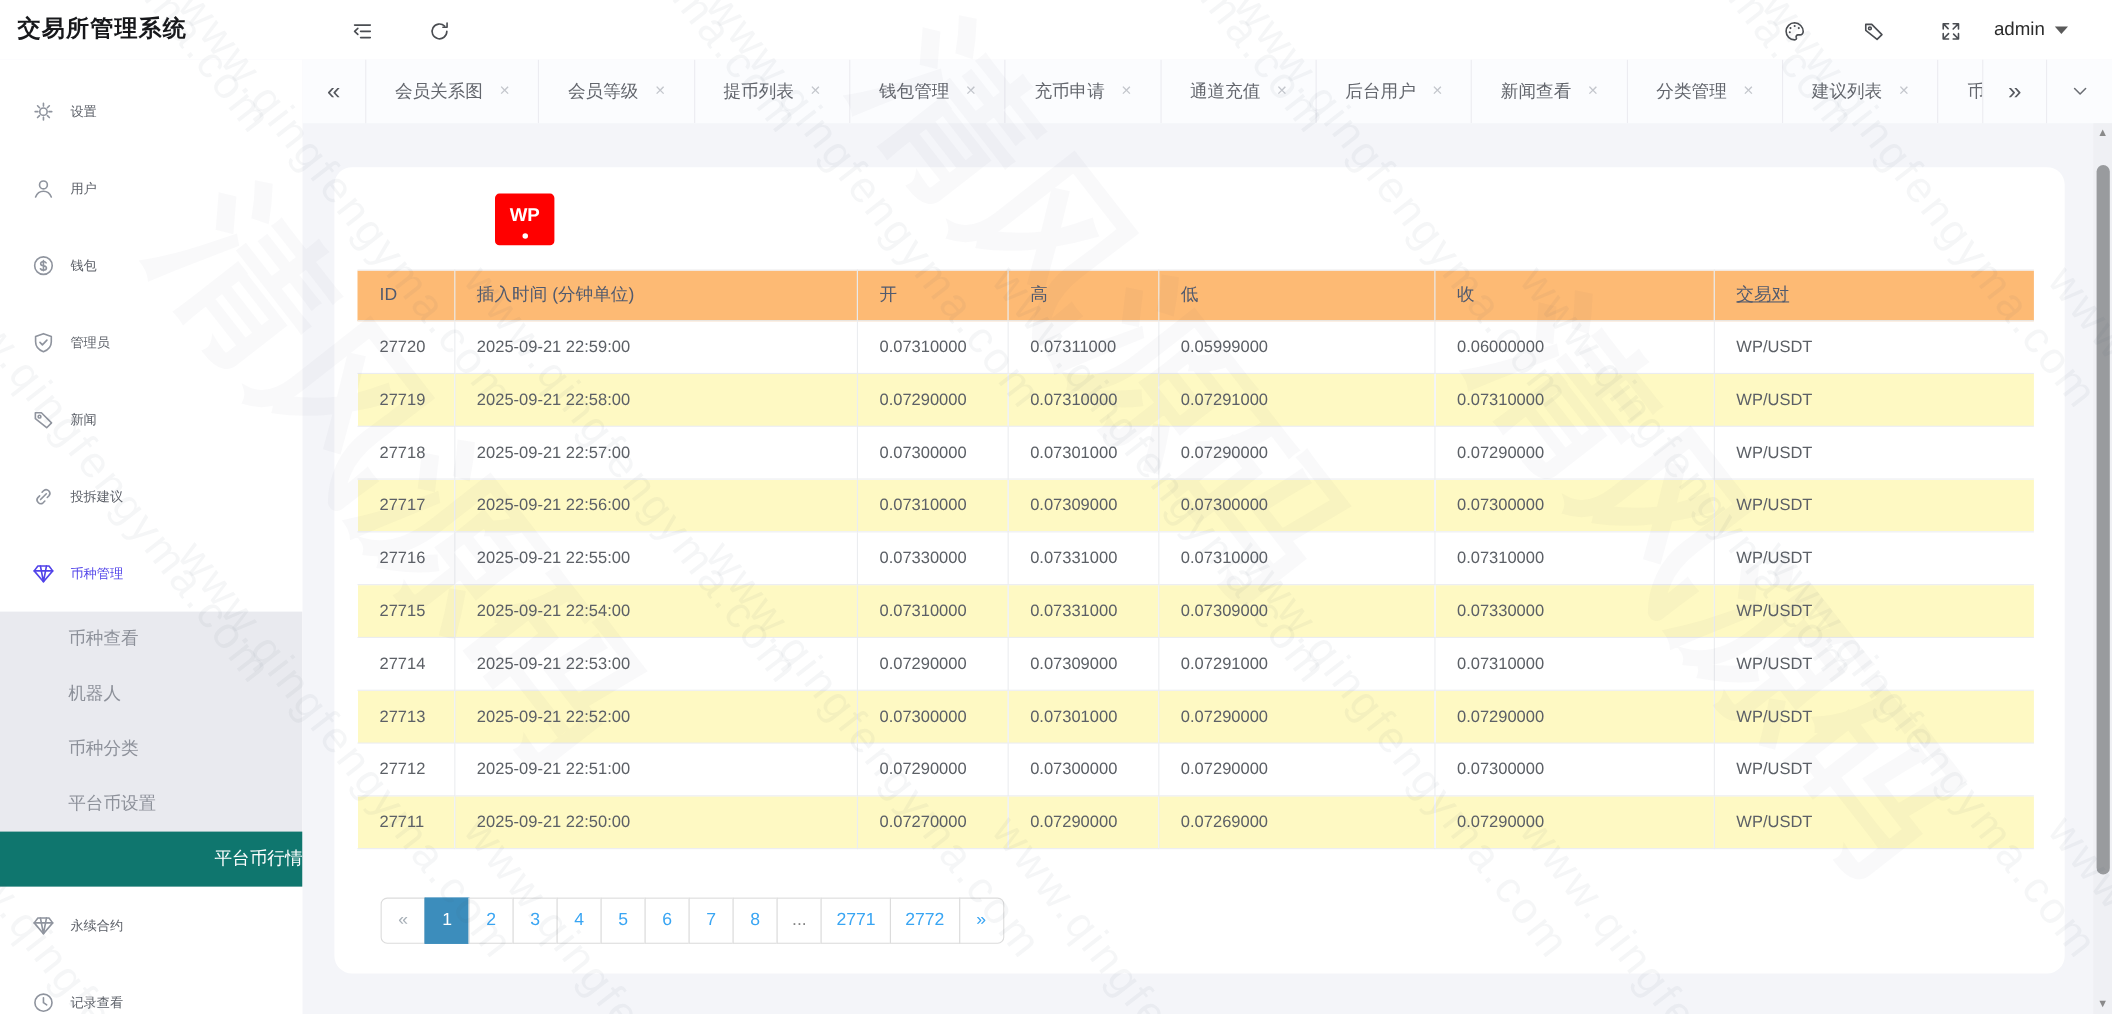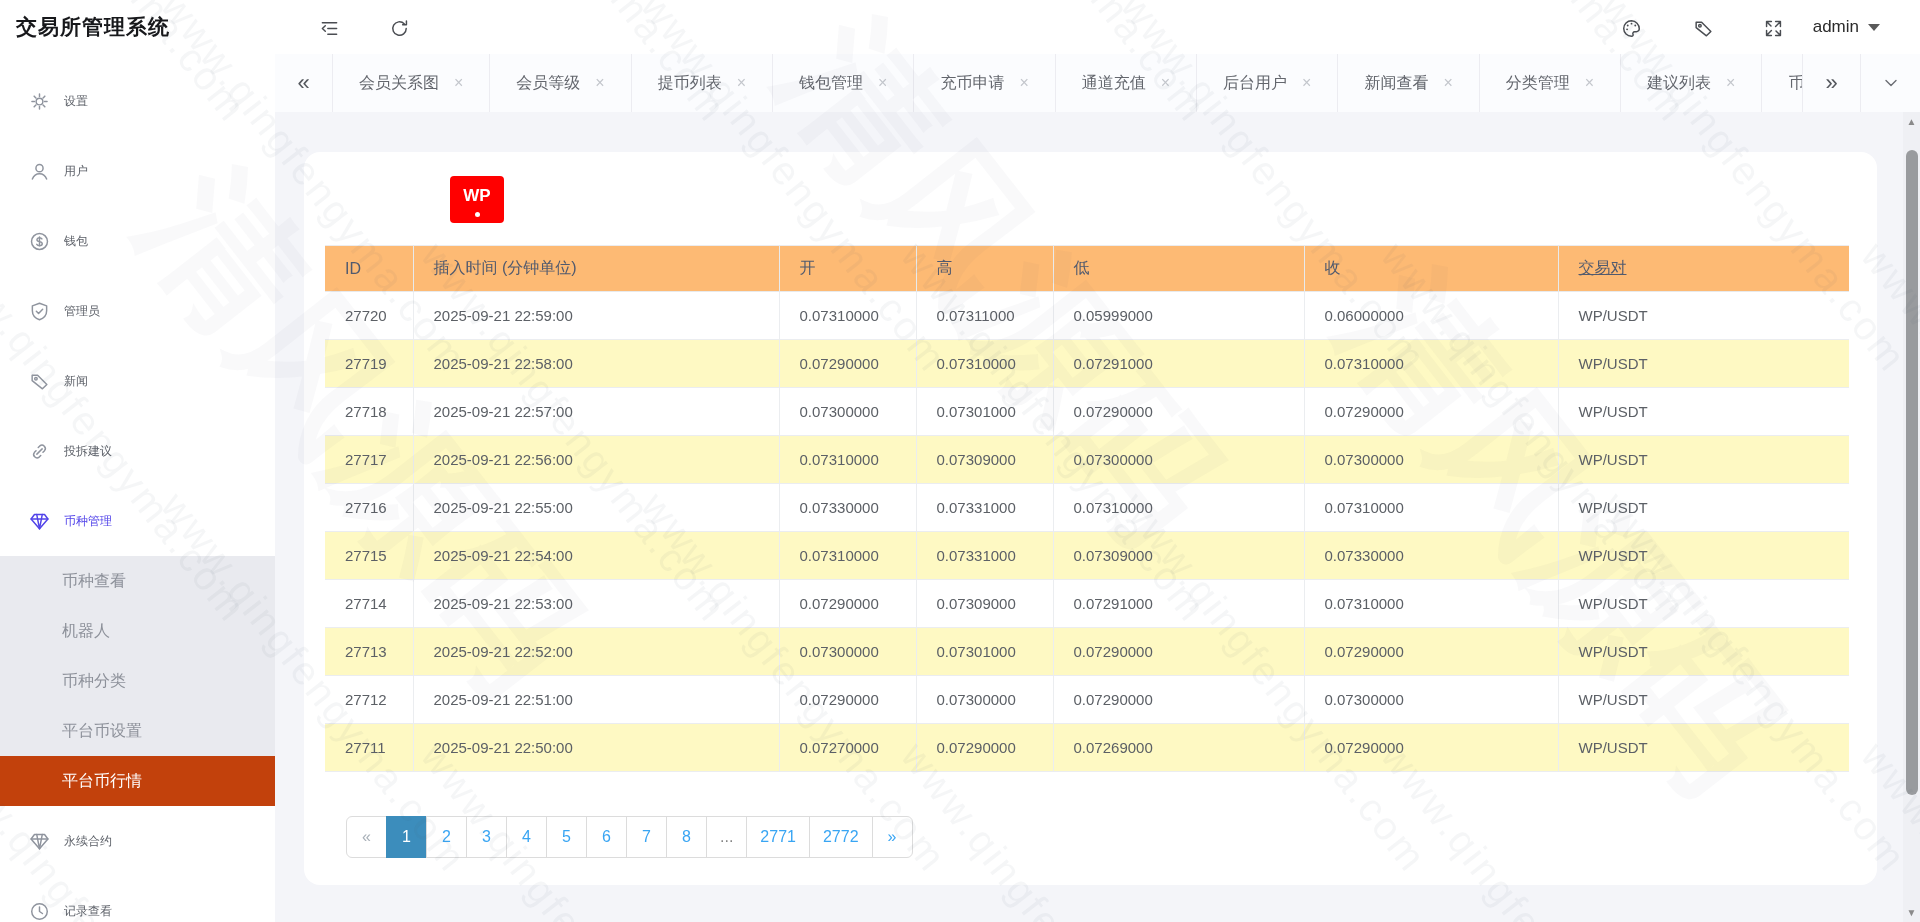--- a/index.html
+++ b/index.html
@@ -67,21 +67,21 @@
   }
   .menu-item .mi-icon { width:22px; height:22px; color:#8f949e; display:flex; align-items:center; justify-content:center; }
   .menu-item .mi-icon svg { width:21px; height:21px; }
   .menu-item.accent, .menu-item.accent .mi-icon { color:#5143e9; }
   .submenu { background:#e9eaef; }
   .submenu-item {
     height:50px; line-height:50px; padding-left:62px;
     font-size:16px; color:#8d919a; cursor:pointer;
   }
   .submenu-item.active {
-    background:#c2410c; color:#ffffff;
+    background:#0f766e; color:#ffffff;text-align:right;
   }
   
   .content {
     position:absolute; left:275px; top:112px; right:0; bottom:0;
     background:#f4f5f9;
   }
   .card {
     position:absolute; left:29px; top:40px; width:1573px; height:733px;
     background:#ffffff; border-radius:16px;
   }

